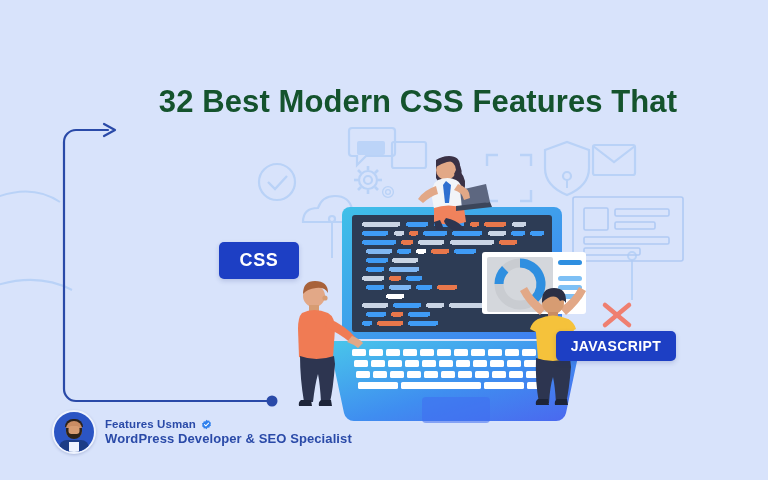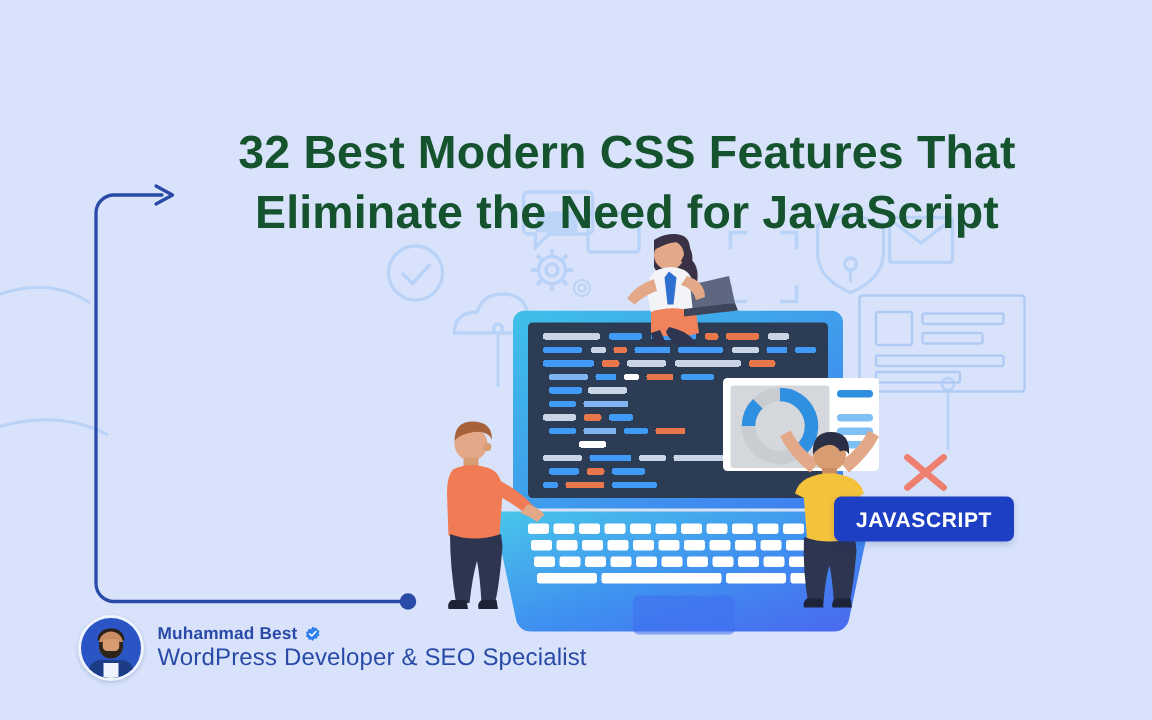--- a/index.html
+++ b/index.html
@@ -62,21 +62,21 @@
     width:16px;height:11px;border-radius:0 0 8px 8px;background:#2f2419;}
   #avatar .face{position:absolute;left:50%;top:14px;transform:translateX(-50%);
     width:11px;height:8px;border-radius:3px;background:#d79c72;}
   #avatar .body{position:absolute;left:50%;bottom:-2px;transform:translateX(-50%);
     width:30px;height:14px;border-radius:8px 8px 0 0;background:#1c3d86;}
   #avatar .shirt{position:absolute;left:50%;bottom:-2px;transform:translateX(-50%);
     width:10px;height:12px;background:#eef3fe;}
   .author-lines{display:flex;flex-direction:column;gap:1px;}
   .author-row1{display:flex;align-items:center;gap:5px;}
   #author-name{font-size:11.5px;font-weight:700;color:#2a4aa8;letter-spacing:.1px;}
-  #author-role{font-size:16px;font-weight:400;color:#2a4aa8;letter-spacing:.1px;}
+  #author-role{font-size:13px;font-weight:700;color:#2a4aa8;letter-spacing:.1px;}
   #verified{width:11px;height:11px;flex:0 0 auto;}
 
   
   #laptop{position:absolute;left:330px;top:207px;z-index:20;}
 
   
   .person{position:absolute;}
   #person-left{left:288px;top:278px;z-index:30;}
   #person-right{left:512px;top:281px;z-index:44;}
   #person-top{left:410px;top:152px;z-index:31;}
@@ -170,21 +170,20 @@
     <rect x="1" y="1" width="110" height="64" rx="2" fill="none" stroke="#b0caf4" stroke-width="1.6"></rect>
     <rect x="12" y="12" width="24" height="22" rx="1.5" fill="none" stroke="#b0caf4" stroke-width="1.6"></rect>
     <rect x="43" y="13" width="54" height="7" rx="1.5" fill="none" stroke="#b0caf4" stroke-width="1.6"></rect>
     <rect x="43" y="26" width="40" height="7" rx="1.5" fill="none" stroke="#b0caf4" stroke-width="1.6"></rect>
     <rect x="12" y="41" width="85" height="7" rx="1.5" fill="none" stroke="#b0caf4" stroke-width="1.6"></rect>
     <rect x="12" y="52" width="56" height="7" rx="1.5" fill="none" stroke="#b0caf4" stroke-width="1.6"></rect>
   </svg>
 
   <div id="title">
     <span>32 Best Modern CSS Features That</span>
-    <span class="l2">Eliminate the Need for JavaScript</span>
   </div>
 
   <svg id="arrow-path" width="240" height="300">
     <path d="M224,289 H28 a12,12 0 0 1 -12,-12 V30 a12,12 0 0 1 12,-12 H60" fill="none" stroke="#2a4aa8" stroke-width="2.2" stroke-linecap="round"></path>
     <polyline points="56,12 67,18 56,24" fill="none" stroke="#2a4aa8" stroke-width="2.2" stroke-linecap="round" stroke-linejoin="round"></polyline>
     <circle cx="224" cy="289" r="5.5" fill="#2a4aa8"></circle>
   </svg>
 
   <svg id="laptop" width="260" height="230">
     <defs>
@@ -402,37 +401,40 @@
 
     <path d="M26,118 h10 l1,6 h-13 q-1,-4 2,-6 z" fill="#1d2438"></path>
     <path d="M45,118 h10 l1,6 h-13 q-1,-4 2,-6 z" fill="#1d2438"></path>
   </svg>
 
   <svg id="red-x" width="34" height="30">
     <line x1="5" y1="5" x2="29" y2="25" stroke="#ef7f70" stroke-width="4.5" stroke-linecap="round"></line>
     <line x1="29" y1="5" x2="5" y2="25" stroke="#ef7f70" stroke-width="4.5" stroke-linecap="round"></line>
   </svg>
 
+  <div id="css-badge">
+    <span>CSS</span>
+  </div>
 
   <div id="js-badge">
     <span>JAVASCRIPT</span>
   </div>
 
   <div id="author">
     <div id="avatar">
       <div class="body"></div>
       <div class="shirt"></div>
       <div class="hair"></div>
       <div class="head"></div>
       <div class="beard"></div>
       <div class="face"></div>
     </div>
     <div class="author-lines">
       <div class="author-row1">
-        <span id="author-name">Muhammad Best</span>
+        <span id="author-name">Features Usman</span>
         <svg id="verified" viewBox="0 0 24 24">
           <path d="M12 1.5l2.6 2.1 3.3-.4 1.1 3.2 2.9 1.7-1.2 3.1 1.2 3.1-2.9 1.7-1.1 3.2-3.3-.4L12 22.5l-2.6-2.1-3.3.4-1.1-3.2L2.1 16l1.2-3.1L2.1 9.8l2.9-1.7 1.1-3.2 3.3.4z" fill="#2f80ed"></path>
           <polyline points="7.5,12.2 10.6,15.2 16.6,8.8" fill="none" stroke="#ffffff" stroke-width="2.2" stroke-linecap="round" stroke-linejoin="round"></polyline>
         </svg>
       </div>
       <span id="author-role">WordPress Developer &amp; SEO Specialist</span>
     </div>
   </div>
 
 </div>

